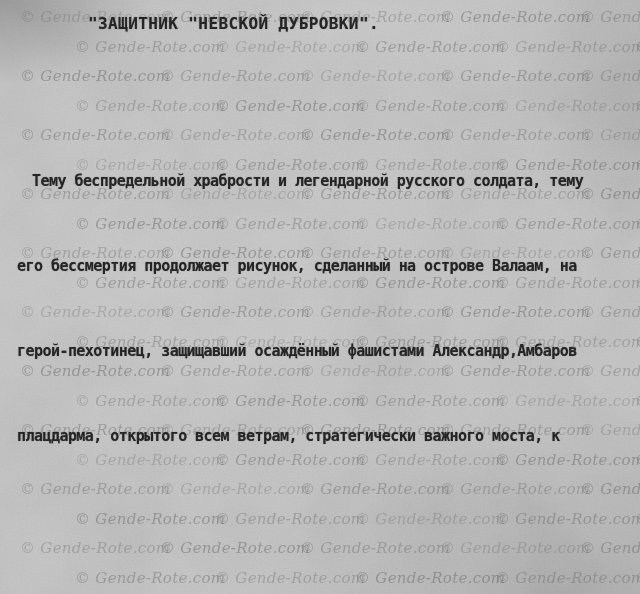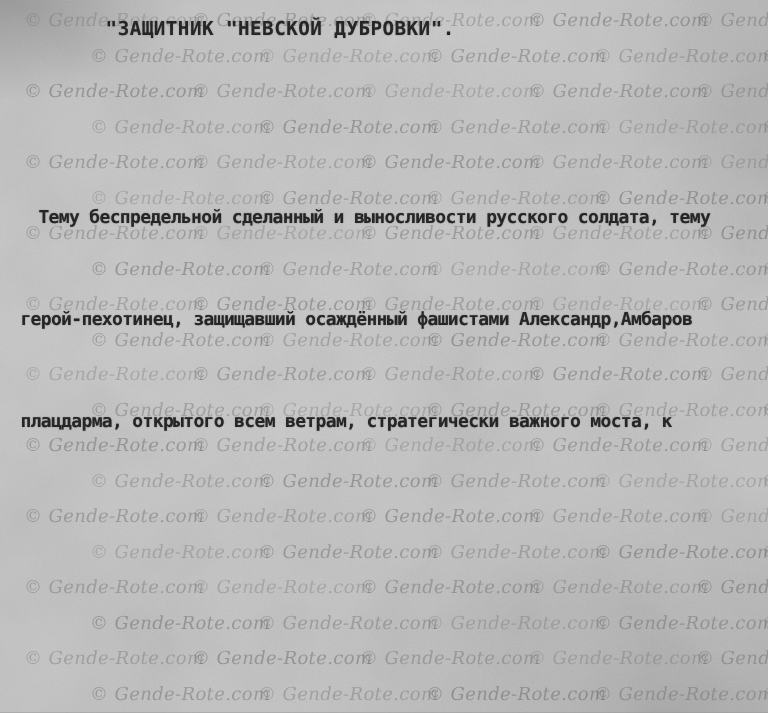--- a/index.html
+++ b/index.html
@@ -157,21 +157,22 @@
       <span class="wm" style="left: 75px; top: 568.5px; opacity: 0.36;">© Gende-Rote.com</span>
       <span class="wm" style="left: 215px; top: 568.5px; opacity: 0.3;">© Gende-Rote.com</span>
       <span class="wm" style="left: 355px; top: 568.5px; opacity: 0.4;">© Gende-Rote.com</span>
       <span class="wm" style="left: 495px; top: 568.5px; opacity: 0.33;">© Gende-Rote.com</span>
       <span class="wm" style="left: 635px; top: 568.5px; opacity: 0.26;">© Gende-Rote.com</span>
     </div>
 
   <div class="txt title">"ЗАЩИТНИК "НЕВСКОЙ ДУБРОВКИ".</div>
 
   <div class="txt body-block">
-    <div class="line indent">Тему беспредельной сделанный и выносливости русского солдата, тему</div>
+    <div class="line indent">Тему беспредельной храбрости и легендарной русского солдата, тему</div>
+    <div class="line">его бессмертия продолжает рисунок, сделанный на острове Валаам, на</div>
     <div class="line">герой-пехотинец, защищавший осаждённый фашистами Александр,Амбаров</div>
     <div class="line">плацдарма, открытого всем ветрам, стратегически важного моста, к</div>
     
     
     
     
     
     
     
     

